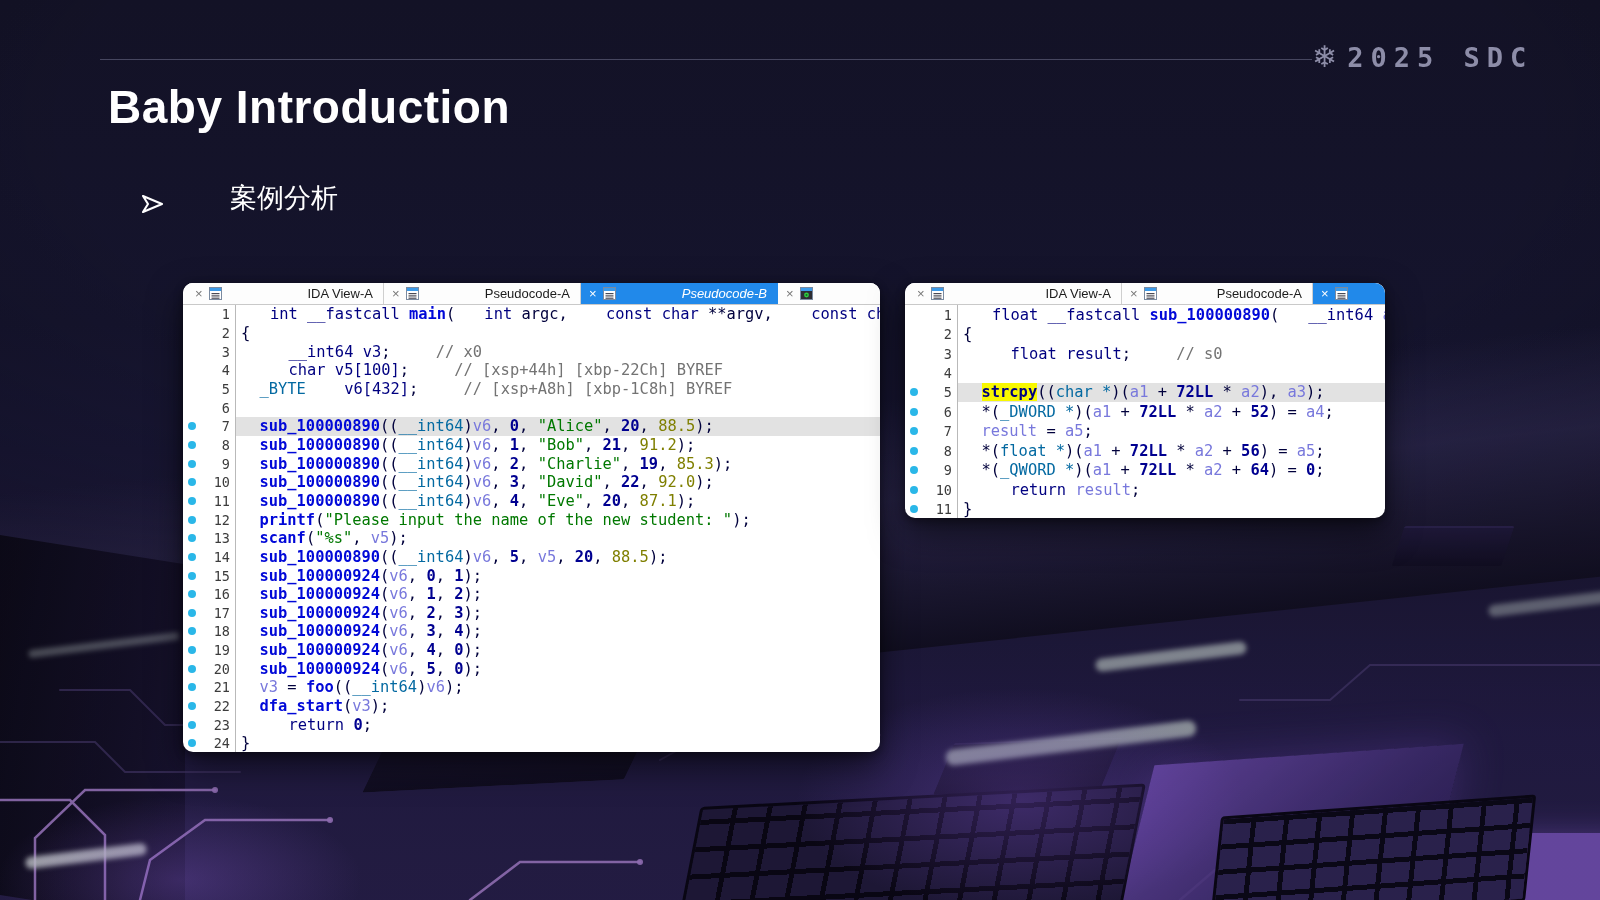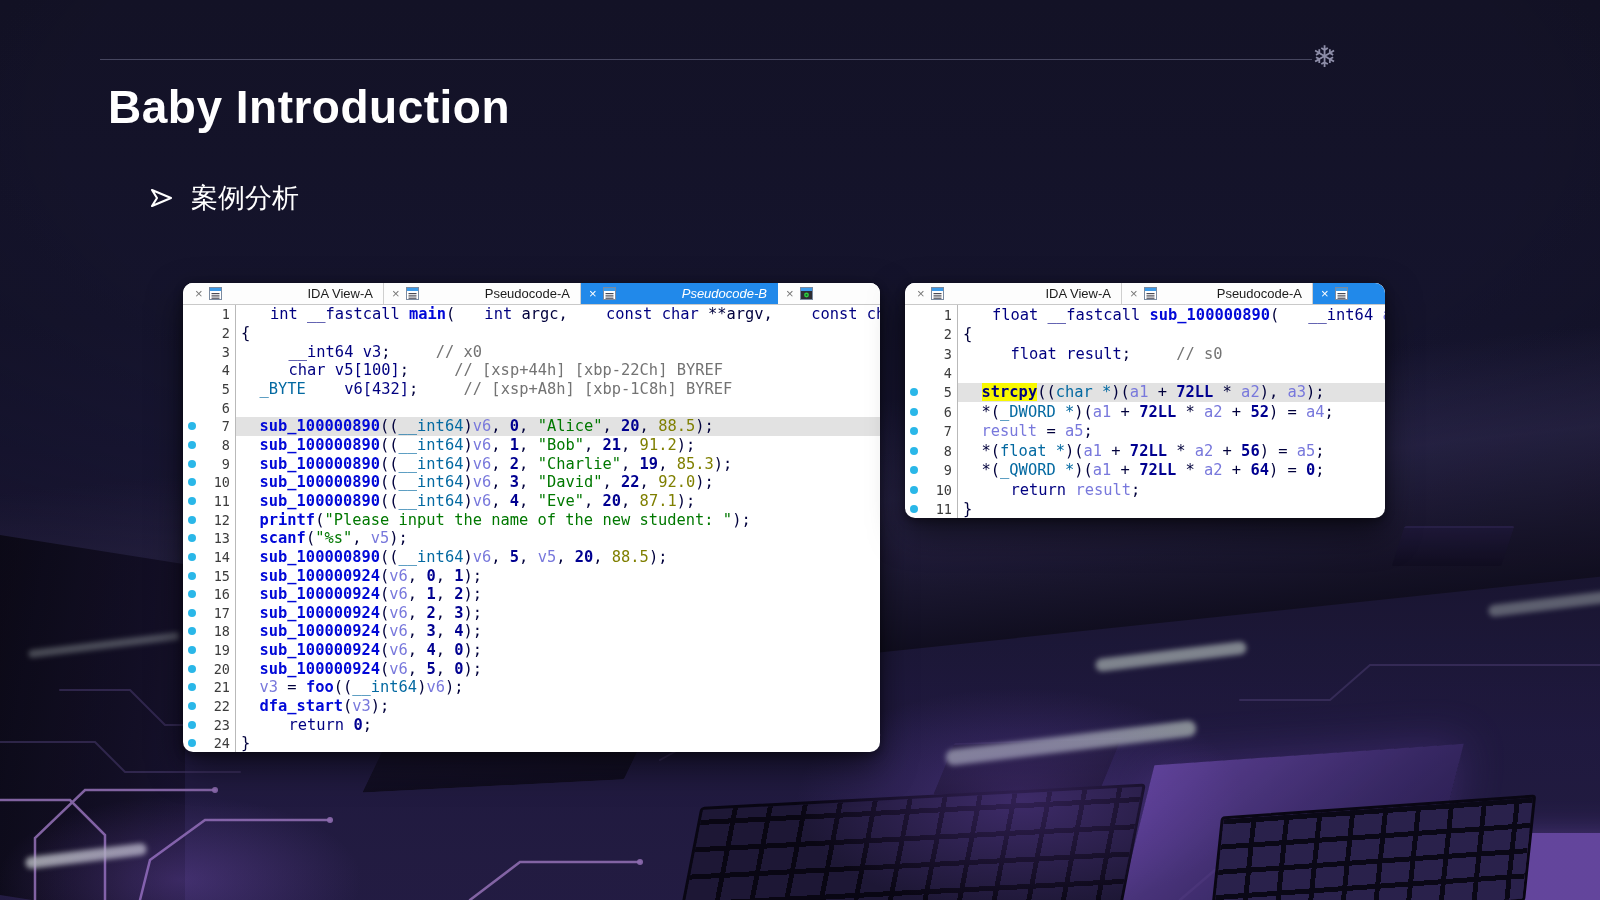--- a/index.html
+++ b/index.html
@@ -44,21 +44,21 @@
       background:radial-gradient(320px 160px at 1020px 800px,rgba(122,80,200,.35),transparent 70%),
                  radial-gradient(260px 120px at 180px 880px,rgba(140,95,215,.3),transparent 70%),
                  radial-gradient(1200px 520px at 50% 14%,transparent 60%,rgba(0,0,0,.22) 100%);}
   .bg-traces{position:absolute;inset:0;}
   
   .rule{position:absolute;left:100px;top:59px;width:1212px;height:1px;background:#46465f;}
   .title{position:absolute;left:100px;top:72px;margin:8px;font-size:46px;font-weight:700;color:#ffffff;letter-spacing:.5px;}
   .logo{position:absolute;left:1312px;top:40px;display:flex;align-items:center;color:#8d8da8;}
   .logo .flake{font-size:30px;line-height:34px;margin-right:10px;}
   .logo .brand{font-size:27px;font-weight:700;letter-spacing:7px;font-family:"DejaVu Sans Mono",monospace;}
-  .bullet{position:absolute;left:149px;top:180px;display:flex;align-items:center;color:#ffffff;}
+  .bullet{position:absolute;left:140px;top:180px;display:flex;align-items:flex-end;color:#ffffff;gap:48px;}
   .bullet svg{margin-right:16px;}
   .bullet .btext{font-size:27px;}
   
   .win{position:absolute;background:#ffffff;border-radius:10px;overflow:hidden;
        box-shadow:0 14px 34px rgba(0,0,0,.55),0 3px 10px rgba(0,0,0,.4);}
   .win-left{left:183px;top:283px;width:697px;height:469px;}
   .win-right{left:905px;top:283px;width:480px;height:235px;}
   .tabbar{height:21px;display:flex;background:#fdfdfd;border-bottom:1px solid #c9c9c9;padding-left:4px;overflow:hidden;}
   .tab{display:flex;align-items:center;border-right:1px solid #cfcfcf;flex:0 0 auto;padding-left:4px;background:#fdfdfd;}
   .win-left .tab{width:192px;}
@@ -137,20 +137,21 @@
   <div class="glowbar gb5"></div>
   <div class="glowbar gb6"></div>
   <div class="glowbar gb7"></div>
   <div class="bg-glow"></div>
 </div>
 
 <div class="rule"></div>
 <h1 class="title">Baby Introduction</h1>
 <div class="logo">
   <span class="flake">❄</span>
+  <span class="brand">2025 SDC</span>
 </div>
 <div class="bullet">
   <svg width="26" height="24" viewBox="0 0 26 24">
     <path d="M3,4 L22,12 L3,20 L8,12 Z" fill="none" stroke="#ffffff" stroke-width="2.1" stroke-linejoin="round"></path>
   </svg>
   <span class="btext">案例分析</span>
 </div>
 
 <div class="win win-left">
   <div class="tabbar">

